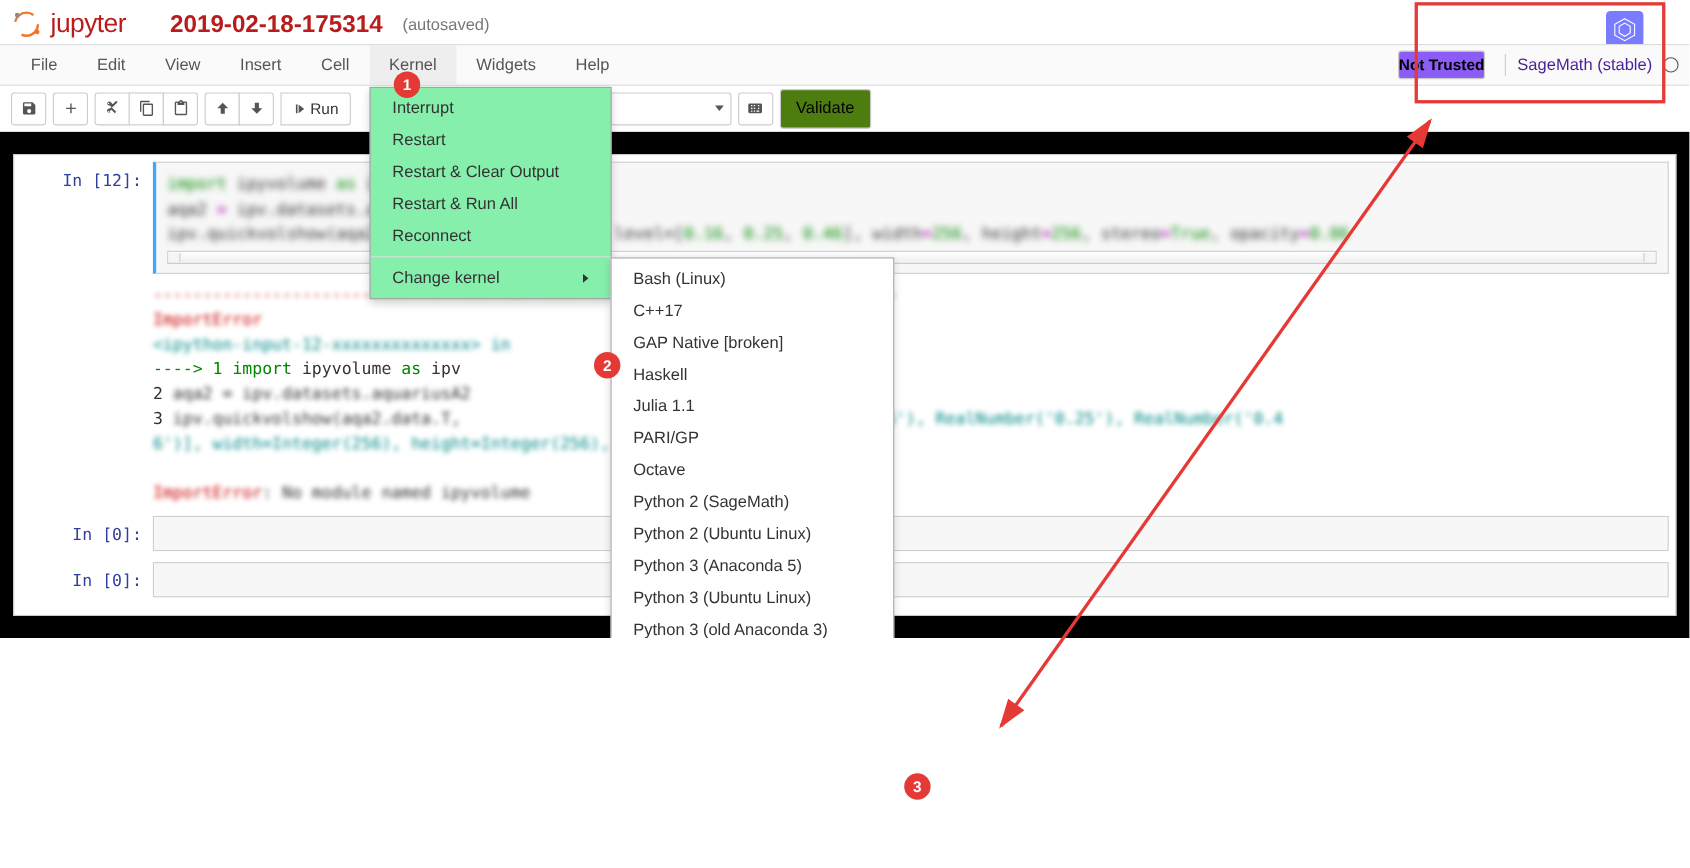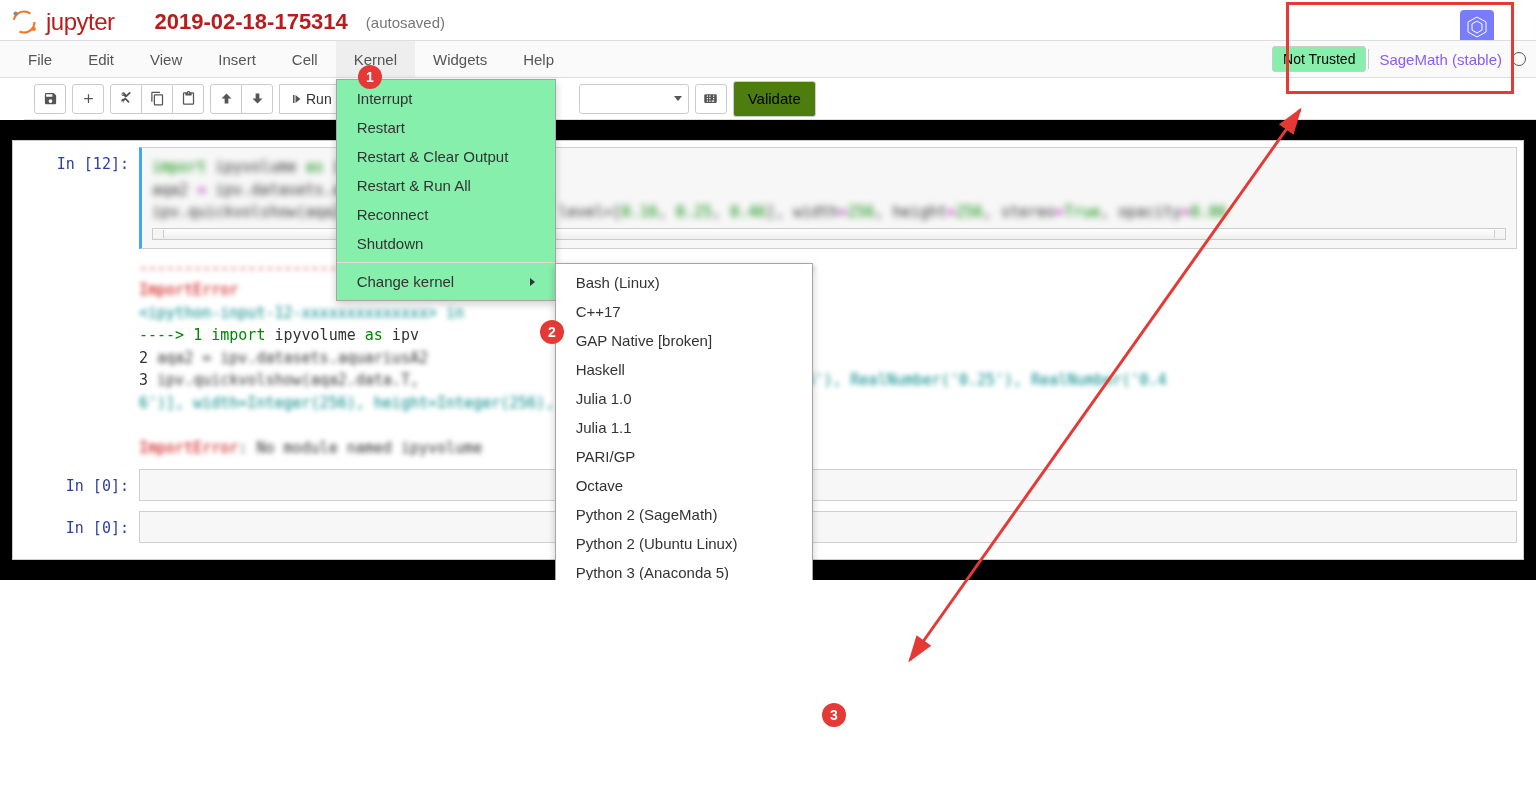--- a/index.html
+++ b/index.html
@@ -11,27 +11,27 @@
 .logo-ic { width: 28px; height: 28px; }
 .brand { font-size: 24px; color: #b91c1c; font-weight: 400; letter-spacing: -0.5px;}
 .nb-name { font-size: 22px; color: #b91c1c; font-weight:700; margin-left: 32px;}
 .autosave { font-size: 15px; color: #777; margin-left: 10px;}
 .kernel-logo { position:absolute; right: 42px; top: 10px; width: 34px; height: 34px; background: #7a7cff; border-radius: 4px; display:flex; align-items:center; justify-content:center;}
 
 
 .menubar { border-top: 1px solid #ddd; border-bottom: 1px solid #ddd; padding: 0 10px; display:flex; align-items:center; height: 38px; background: #fafafa; position: relative;}
 .menu-item { padding: 0 18px; height: 100%; display:flex; align-items:center; color: #555; font-size: 15px; cursor: pointer; position:relative;}
 .menu-item.open { background: #eee; text-align: right; }
-.trust-btn { margin-left: auto; border: 1px solid #ccc; padding: 4px 10px; background: #86efac; font-size: 14px; border-radius:3px;}
-.kernel-ind { margin-left: 2px; color: #8b5cf6; font-size: 15px; display:flex; align-items:center; gap:10px;}
+.trust-btn { margin-left: auto; border: 1px solid #ccc; padding: 4px 0; background: #8b5cf6; font-size: 14px; border-radius:3px;font-weight:bold;}
+.kernel-ind { margin-left: 18px; color: #4c1d95; font-size: 15px; display:flex; align-items:center; gap:10px;}
 .kernel-ind .sep { width: 1px; height: 20px; background: #ccc; }
 .kcirc { width: 14px; height: 14px; border: 1.5px solid #555; border-radius:50%;}
 
 
-.toolbar { border-bottom: 1px solid #ddd; padding: 4px 10px; display:flex; align-items:center; gap: 6px; height: 42px; background: #fff; margin-left: 24px;}
+.toolbar { border-bottom: 1px solid #ddd; padding: 4px 10px; display:flex; align-items:center; gap: 6px; height: 42px; background: #fff;}
 .tbtn { border: 1px solid #ccc; background: #fff; width: 32px; height: 30px; display:flex; align-items:center; justify-content:center; border-radius:3px; cursor:pointer;}
 .tbtn svg { width: 15px; height: 15px; fill: #555; }
 .tbgrp { display:flex; gap:0; }
 .tbgrp .tbtn { border-radius:0; margin-left:-1px;}
 .tbgrp .tbtn:first-child{border-radius:3px 0 0 3px; margin-left:0;}
 .tbgrp .tbtn:last-child{border-radius:0 3px 3px 0;}
 .runbtn { width:auto; padding: 0 10px; gap:4px; font-size:14px;}
 .sel { border:1px solid #ccc; height:30px; width:110px; display:flex; align-items:center; justify-content:flex-end; padding:0 6px; border-radius:3px;}
 .valbtn { border:1px solid #ccc; background:#4d7c0f; height:36px; padding:0 14px; border-radius:3px; font-size:15px;}
 
@@ -108,31 +108,29 @@
   <div class="menu-item">Cell</div>
   <div class="menu-item open">
     <span>Kernel</span>
 
     <div class="dd">
       <div class="dd-item">Interrupt</div>
       <div class="dd-item">Restart</div>
       <div class="dd-item">Restart &amp; Clear Output</div>
       <div class="dd-item">Restart &amp; Run All</div>
       <div class="dd-item">Reconnect</div>
-      <div class="dd-item">Shutdown</div>
       <div class="dd-sep"></div>
       <div class="dd-item" style="position:relative;">
         <span>Change kernel</span>
         <span class="rcaret"></span>
         <div class="subdd">
           <div class="dd-item">Bash (Linux)</div>
           <div class="dd-item">C++17</div>
           <div class="dd-item">GAP Native [broken]</div>
           <div class="dd-item">Haskell</div>
-          <div class="dd-item">Julia 1.0</div>
           <div class="dd-item">Julia 1.1</div>
           <div class="dd-item">PARI/GP</div>
           <div class="dd-item">Octave</div>
           <div class="dd-item">Python 2 (SageMath)</div>
           <div class="dd-item">Python 2 (Ubuntu Linux)</div>
           <div class="dd-item">Python 3 (Anaconda 5)</div>
           <div class="dd-item">Python 3 (Ubuntu Linux)</div>
           <div class="dd-item">Python 3 (old Anaconda 3)</div>
           <div class="dd-item">R (R-Project)</div>
         </div>

